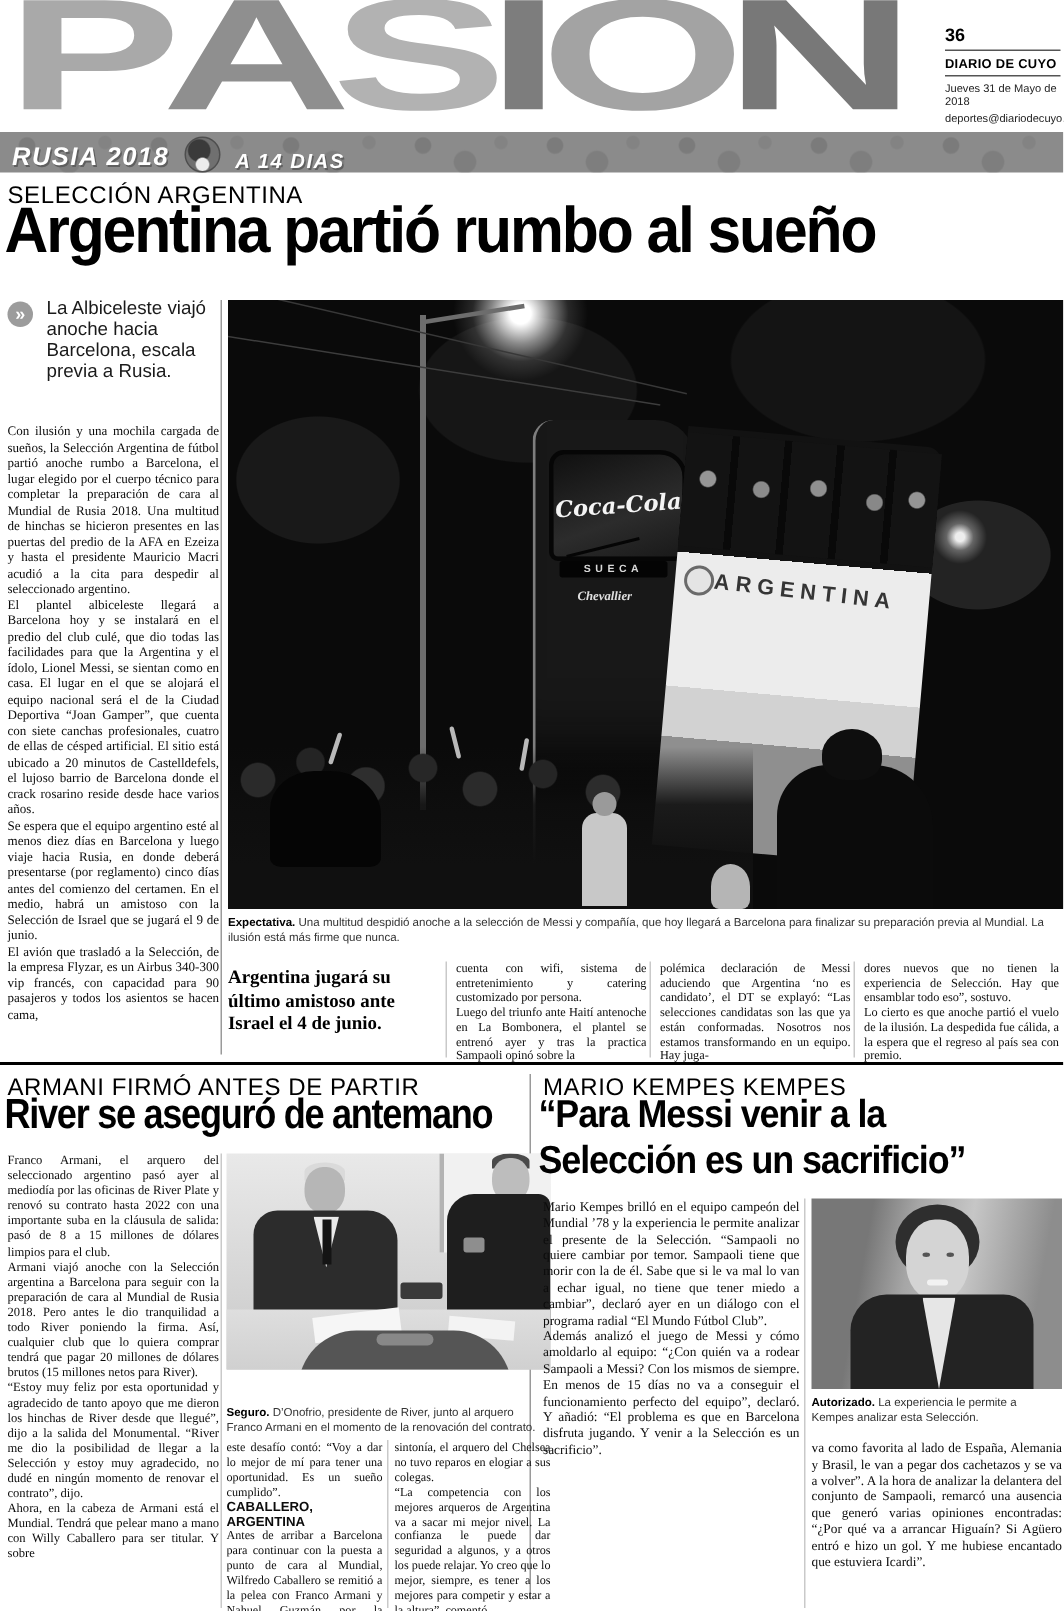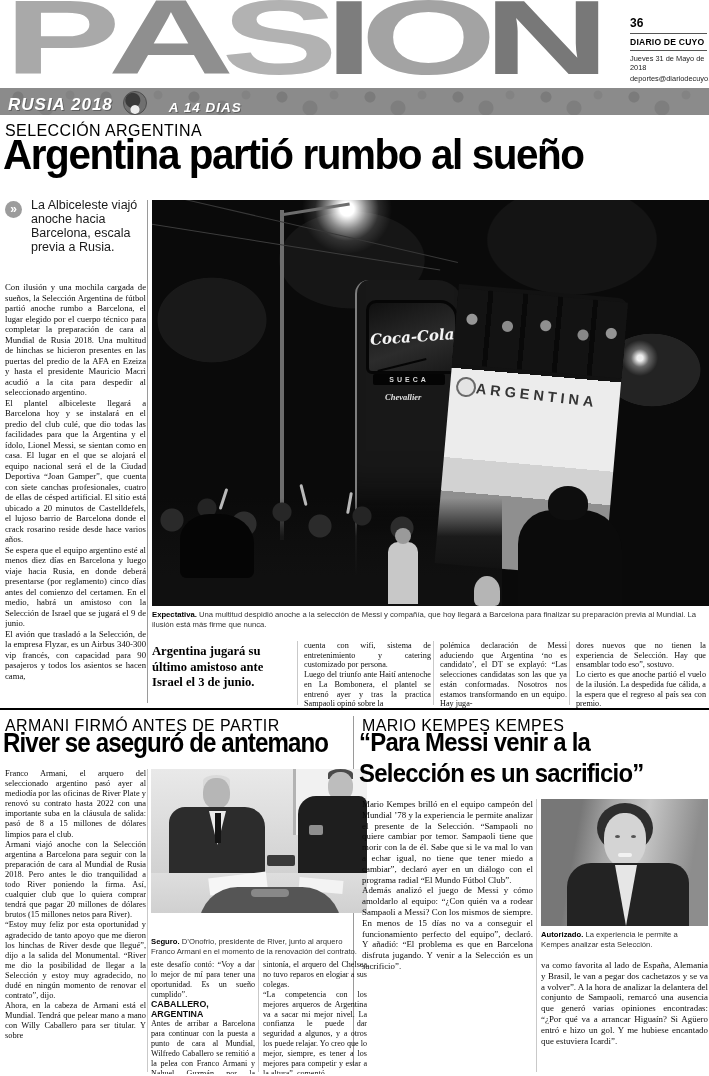--- a/index.html
+++ b/index.html
@@ -20,21 +20,21 @@
   .banner{left:0;top:88px;width:709px;height:27px;background-color:#8b8b8b;
     background-image:radial-gradient(circle at 18px 9px,#7b7b7b 0 5px,transparent 6px),
       radial-gradient(circle at 46px 20px,#7e7e7e 0 7px,transparent 8px),
       radial-gradient(circle at 70px 7px,#838383 0 4px,transparent 5px);
     background-size:88px 27px;display:flex;align-items:flex-end}
   .banner .rt{color:#fff;font-weight:bold;font-style:italic;font-size:17px;letter-spacing:1px;margin-left:8px;
               text-shadow:1px 1px 0 #5f5f5f}
   .wc{width:22px;height:22px;border-radius:50%;margin-left:10px;border:1px solid #4e4e4e;
       background:radial-gradient(circle at 50% 80%,#ededed 0 4px,transparent 5px),
                  radial-gradient(circle at 40% 38%,#3a3a3a 0 7px,transparent 8px),#707070}
-  .banner .cd{color:#fff;font-weight:bold;font-style:italic;font-size:13.5px;letter-spacing:1px;margin-left:22px;
+  .banner .cd{color:#fff;font-weight:bold;font-style:italic;font-size:13.5px;letter-spacing:1px;margin-left:10px;
               text-shadow:1px 1px 0 #5f5f5f}
 
   
   .kicker{font-size:16px;letter-spacing:.4px;color:#000}
   .h-main{left:3px;top:131px;font-weight:bold;font-size:43px;line-height:46px;letter-spacing:-1.5px;
           transform:scaleX(.94);transform-origin:left top;white-space:nowrap}
   .h-river{left:3px;top:727px;font-weight:bold;font-size:28px;letter-spacing:-1px;
            transform:scaleX(.86);transform-origin:left top;white-space:nowrap}
   .h-kempes{left:359px;top:727px;font-weight:bold;font-size:26px;line-height:31px;letter-spacing:-.8px;
             transform:scaleX(.92);transform-origin:left top;white-space:nowrap}
@@ -225,21 +225,21 @@
     <div class="whitefig"></div>
     <div class="blondman"></div>
     <div class="capman"></div>
   </div>
 
   <div class="abs cap cap-main">
     <b>Expectativa.</b>
     <span>Una multitud despidió anoche a la selección de Messi y compañía, que hoy llegará a Barcelona para finalizar su preparación previa al Mundial. La ilusión está más firme que nunca.</span>
   </div>
 
-  <div class="abs pull">Argentina jugará su último amistoso ante Israel el 3 de junio.</div>
+  <div class="abs pull">Argentina jugará su último amistoso ante Israel el 4 de junio.</div>
   <div class="abs vrl" style="left:297px;top:641px;height:64px"></div>
   <div class="abs vrl" style="left:433px;top:641px;height:64px"></div>
   <div class="abs vrl" style="left:569px;top:641px;height:64px"></div>
 
   <div class="abs serif c2">
     <p>cuenta con wifi, sistema de entretenimiento y catering customizado por persona.</p>
     <p>Luego del triunfo ante Haití antenoche en La Bombonera, el plantel se entrenó ayer y tras la practica Sampaoli opinó sobre la</p>
   </div>
   <div class="abs serif c3">
     <p>polémica declaración de Messi aduciendo que Argentina ‘no es candidato’, el DT se explayó: “Las selecciones candidatas son las que ya están conformadas. Nosotros nos estamos transformando en un equipo. Hay juga-</p>

